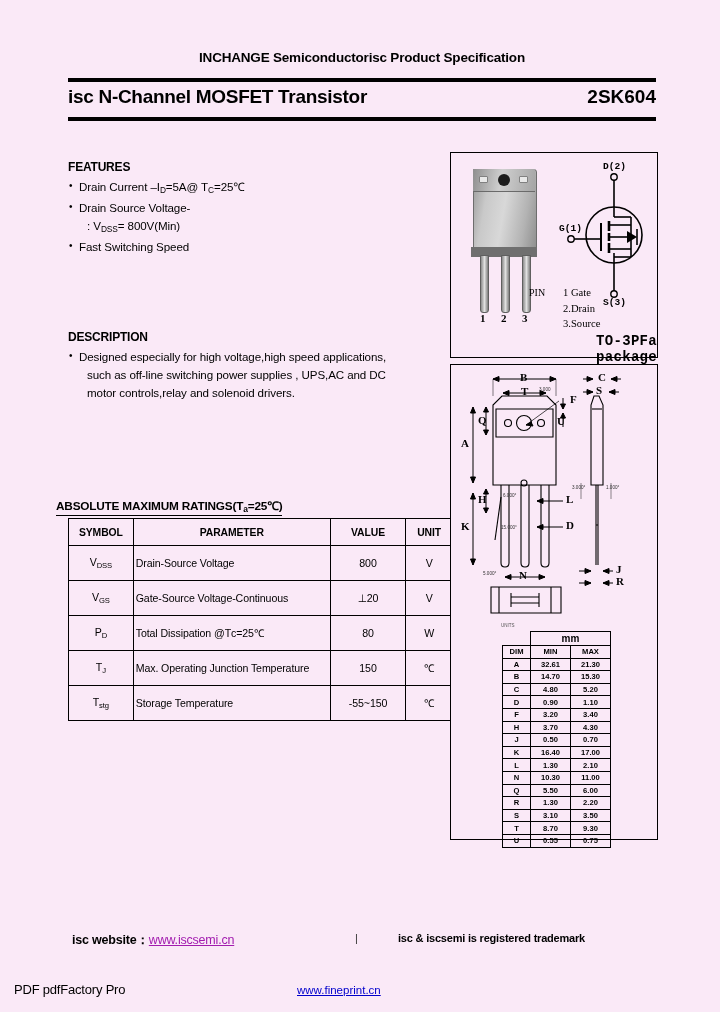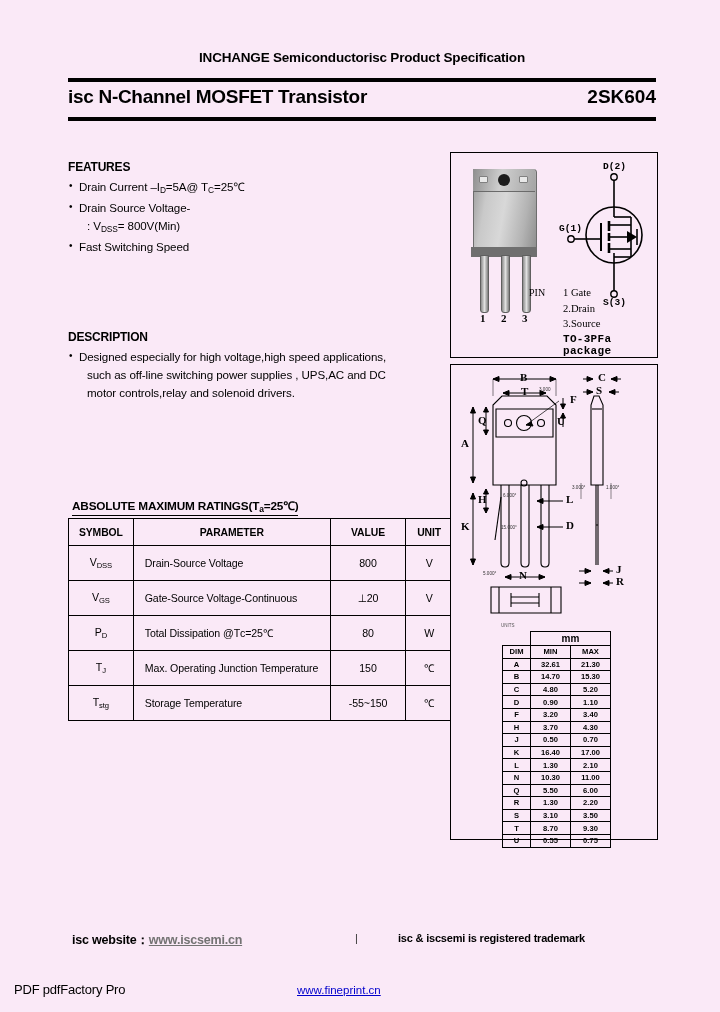--- a/index.html
+++ b/index.html
@@ -31,27 +31,27 @@
   .bullet-list li{font-size:11.6px;line-height:17.5px;padding-left:11px;position:relative;letter-spacing:-0.1px;}
   .bullet-list li:before{content:"\2022";position:absolute;left:1px;top:-1px;font-size:10px;}
   .bullet-list li.nob:before{content:"";}
   .bullet-list li.nob{padding-left:19px;}
   .desc-list li{line-height:18px;}
   .desc-list li.cont{padding-left:19px;}
   .desc-list li.cont:before{content:"";}
   sub{font-size:0.72em;vertical-align:-0.22em;}
 
   
-  .ratings-title{position:absolute;left:72px;top:497px;font-size:11.8px;font-weight:bold;
+  .ratings-title{position:absolute;left:56px;top:497px;font-size:11.8px;font-weight:bold;
     border-bottom:1.6px solid #000;padding-bottom:1px;letter-spacing:-0.2px;}
   table.ratings{position:absolute;left:68px;top:518px;width:385px;border-collapse:collapse;}
   table.ratings th,table.ratings td{border:1.3px solid #000;font-size:10.6px;font-weight:normal;
     text-align:center;height:32px;letter-spacing:-0.1px;}
   table.ratings th{font-weight:bold;font-size:10.4px;height:24px;}
-  table.ratings td.param{text-align:left;padding-left:11px;}
+  table.ratings td.param{text-align:left;padding-left:2px;}
   .col-sym{width:62px;}
   .col-par{width:196px;}
   .col-val{width:73px;}
   .col-uni{width:44px;}
 
   
   .box{position:absolute;border:1.6px solid #000;background:#fae9f7;}
   #pkg-box{left:450px;top:152px;width:206px;height:204px;}
   #dim-box{left:450px;top:364px;width:206px;height:474px;}
 
@@ -66,41 +66,41 @@
   .lead-num{position:absolute;top:143px;font-size:11px;font-weight:bold;font-family:"Liberation Serif",serif;}
 
   
   .schem{position:absolute;left:108px;top:8px;width:92px;height:150px;}
   .schem svg{display:block;}
   .sch-lbl{position:absolute;font-size:9.6px;font-family:"Liberation Mono",monospace;font-weight:bold;}
 
   .pin-block{position:absolute;left:74px;top:132px;font-size:10.6px;font-family:"Liberation Serif",serif;line-height:15.5px;}
   .pin-block .pin-word{position:absolute;left:4px;top:0;font-family:Liberation Serif, serif;font-size:10px;text-align:center;}
   .pin-block .pin-items{margin-left:38px;}
-  .pkg-name{position:absolute;left:112px;top:180px;font-size:11px;font-family:"Liberation Mono",monospace;font-weight:bold;letter-spacing:0.3px;}
+  .pkg-name{position:absolute;left:112px;top:180px;font-size:14px;font-family:"Liberation Mono",monospace;font-weight:bold;letter-spacing:0.3px;text-align:right;}
 
   
   .mech{position:absolute;left:0;top:0;width:204px;height:258px;}
   .dimlbl{position:absolute;font-size:11px;font-weight:bold;font-family:"Liberation Serif",serif;}
   .tinylbl{position:absolute;font-size:4.6px;font-family:"Liberation Sans",sans-serif;color:#333;}
 
   
   table.dims{position:absolute;left:51px;top:266px;border-collapse:collapse;}
   table.dims td,table.dims th{border:1px solid #000;font-size:7.6px;font-weight:bold;
     text-align:center;height:11.6px;padding:0;font-family:"Liberation Sans",sans-serif;}
   table.dims .cdim{width:27px;}
   table.dims .cmin{width:39px;}
   table.dims .cmax{width:39px;}
   table.dims .mmhead{font-size:10px;height:13px;}
   .dim-note{position:absolute;left:50px;top:258px;font-size:4.5px;color:#555;}
 
   
   .footer{position:absolute;left:0;top:932px;width:720px;}
   .f-left{position:absolute;left:72px;top:0;font-size:12.5px;font-weight:bold;letter-spacing:-0.2px;}
-  .f-link{color:#737373;text-decoration:underline;font-weight:bold;}
+  .f-link{color:#a21caf;text-decoration:underline;font-weight:normal;}
   .f-bar{position:absolute;left:355px;top:0px;font-size:11px;color:#333;}
   .f-right{position:absolute;left:398px;top:0;font-size:11px;font-weight:bold;letter-spacing:-0.2px;}
   .pdfline{position:absolute;left:14px;top:982px;font-size:13px;letter-spacing:-0.2px;}
   .fineprint{position:absolute;left:297px;top:984px;font-size:11.5px;color:#0000cc;}
 </style>
 </head>
 <body>
 
 <div class="page">
 

